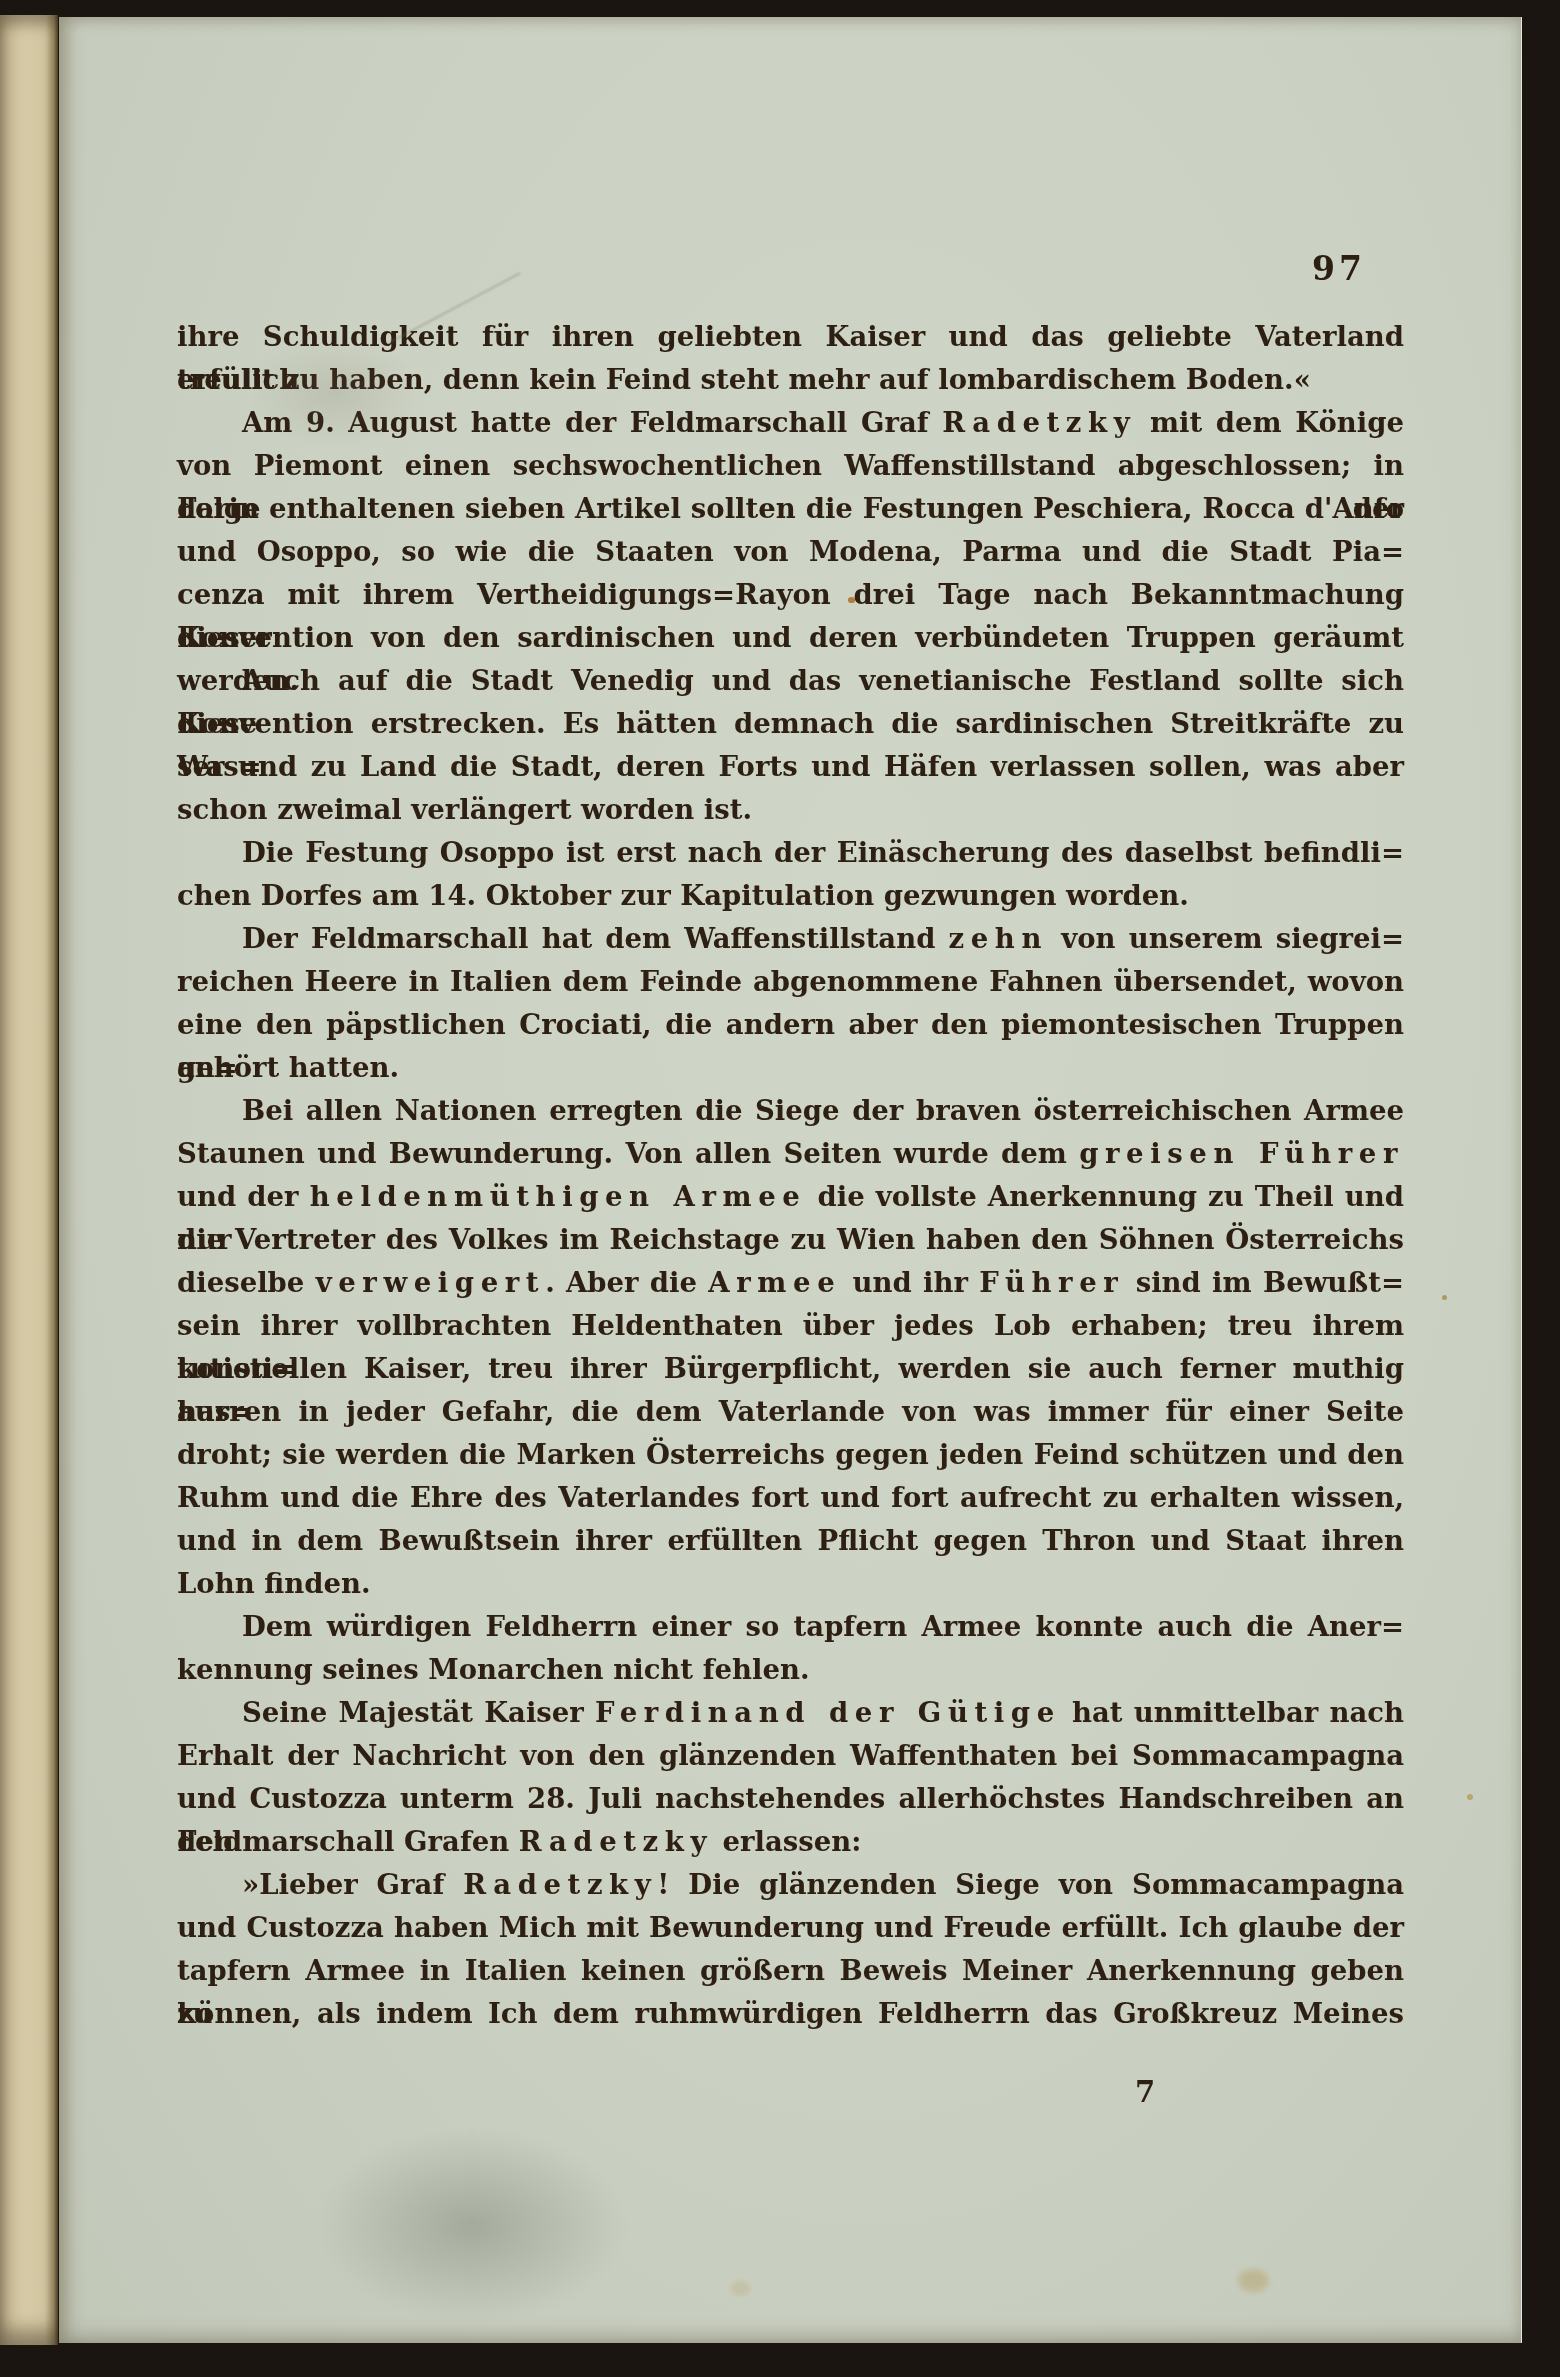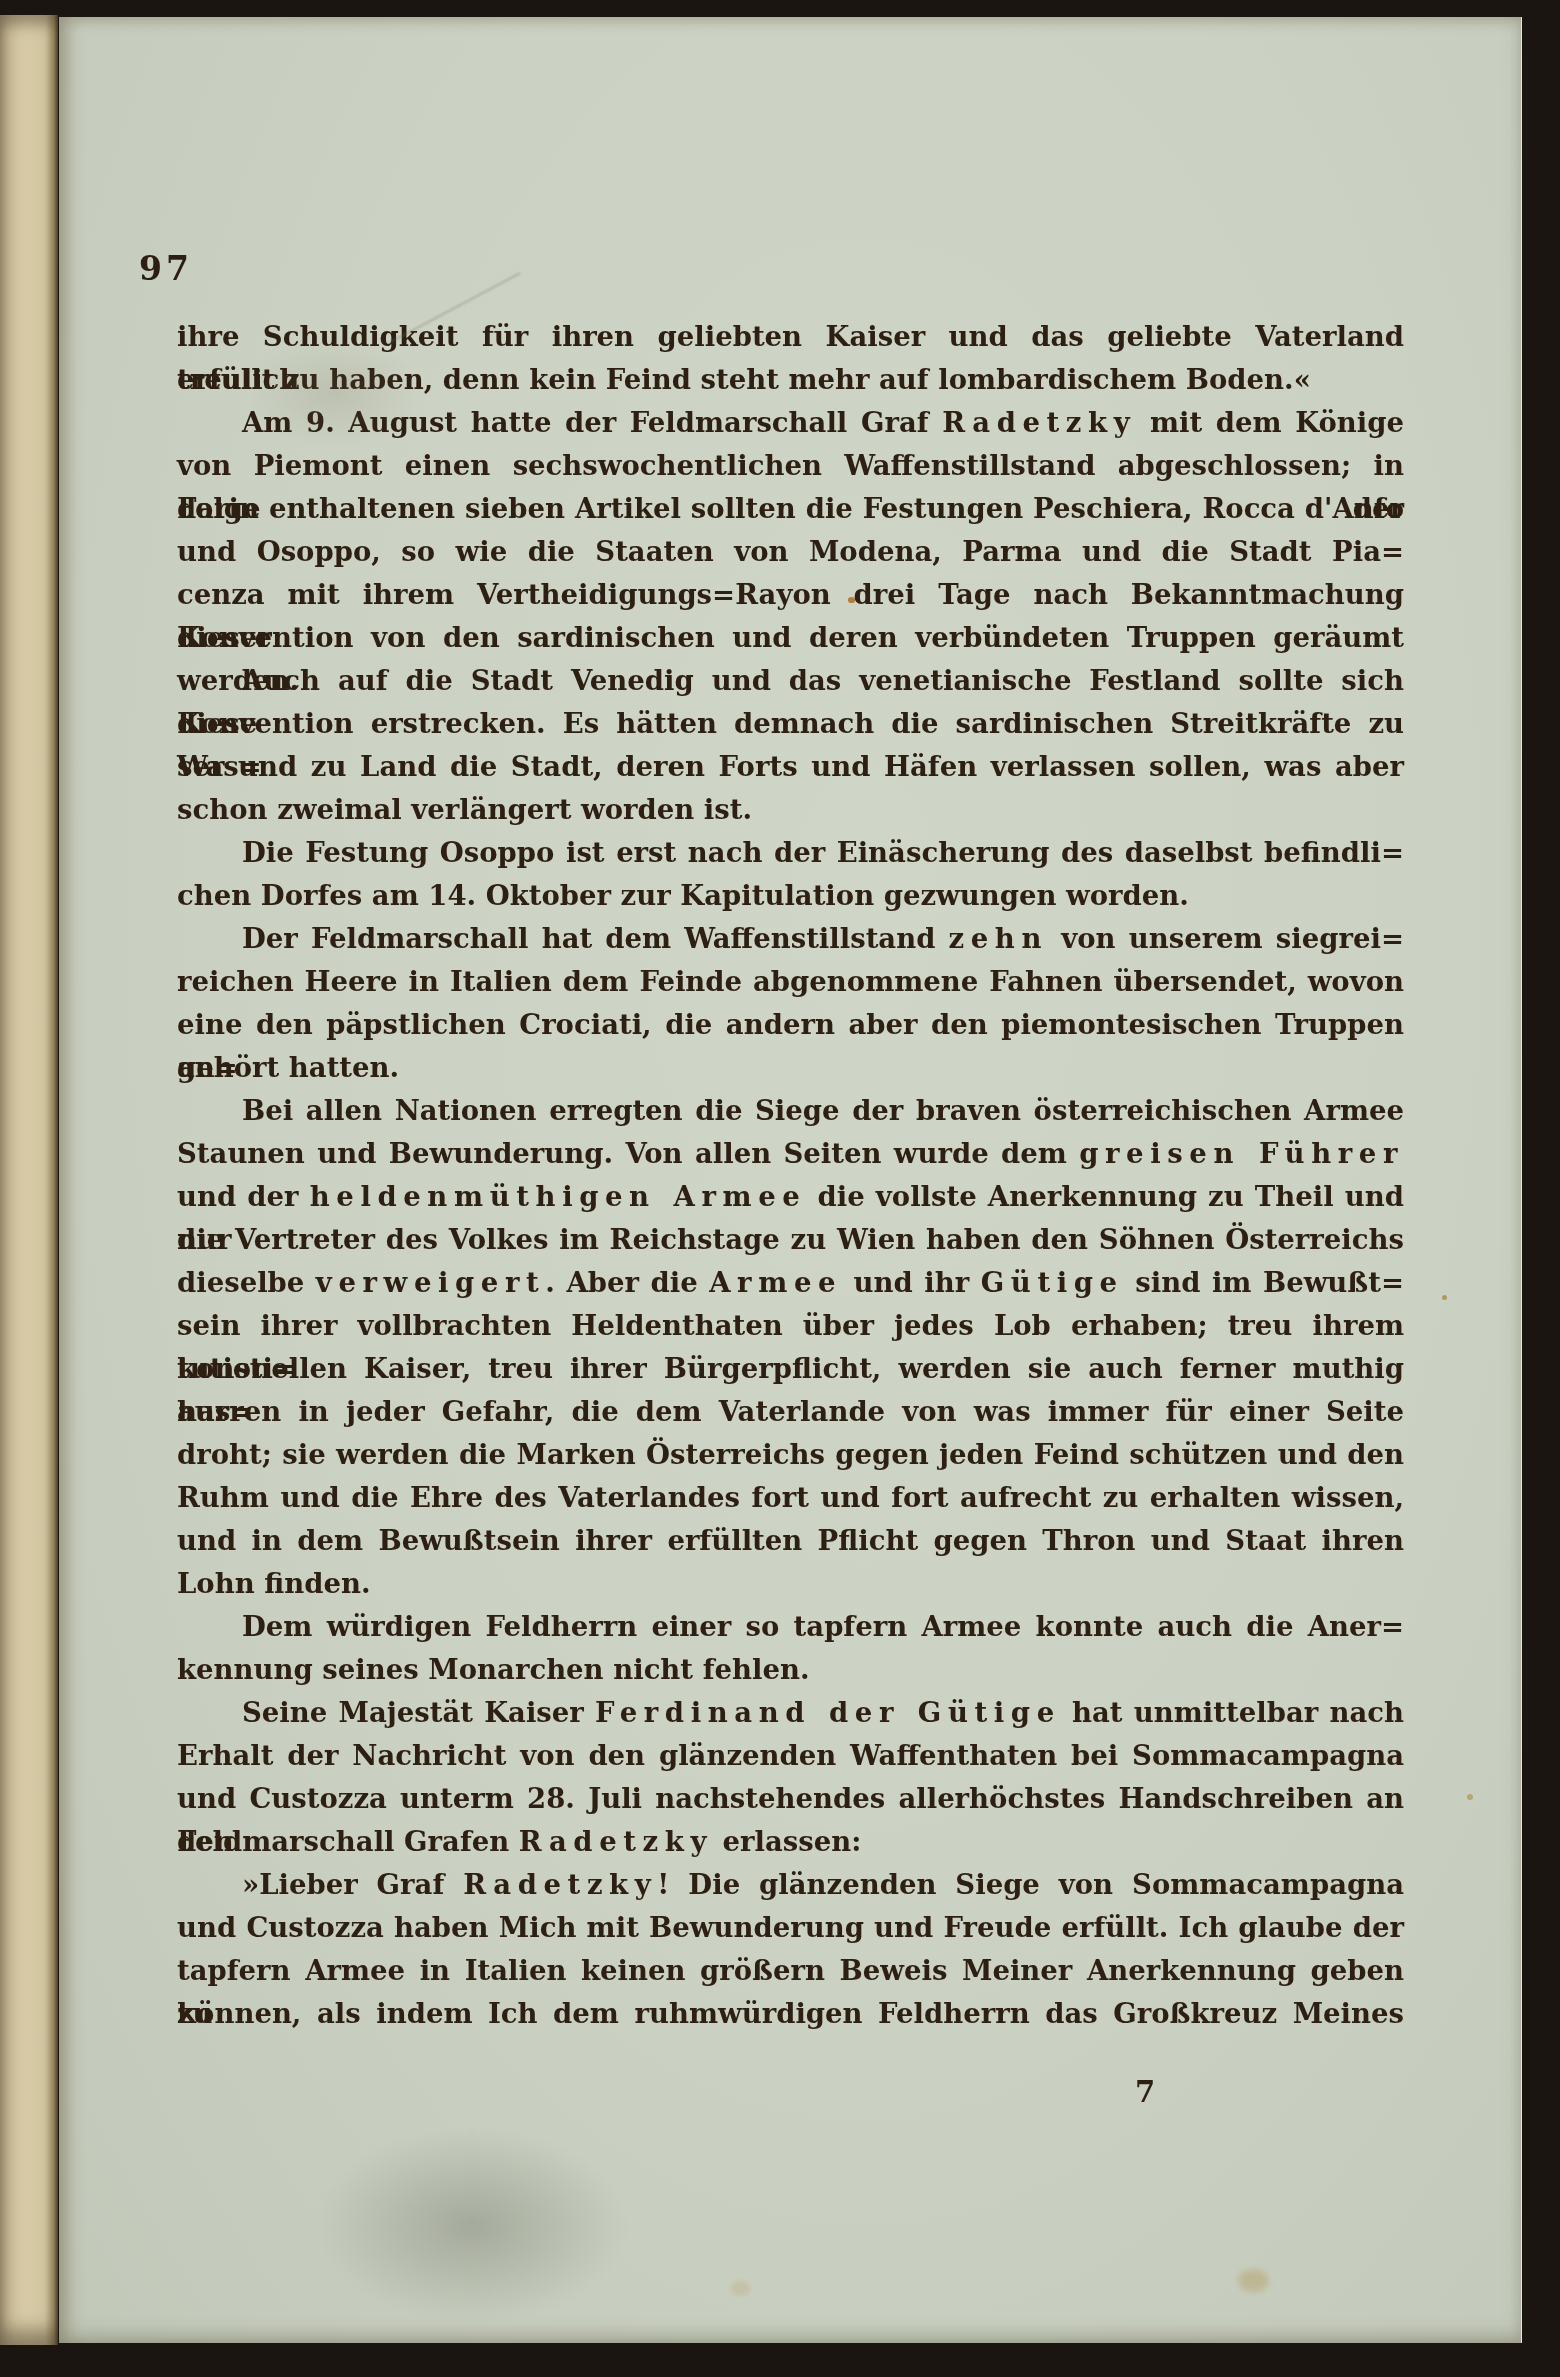--- a/index.html
+++ b/index.html
@@ -19,21 +19,21 @@
     position:absolute;left:59px;top:17px;right:38px;bottom:34px;
     background:radial-gradient(ellipse at 55% 38%, #d0d6c7 0%, #ccd2c3 52%, #c5cbbc 88%, #c2c8b8 100%);
     border-right:1.7px solid #e2e6db;
     box-shadow:
       inset 9.2px 0 17px rgba(95,78,48,.28),
       inset 0 5.7px 10.3px rgba(120,110,80,.12),
       inset 0 -8px 19.5px rgba(70,64,45,.20);
   }
   .pagenum{
     position:absolute;left:118px;width:1227px;top:232px;
-    text-align:left;transform:translateX(-38px);
+    text-align:right;transform:translateX(-38px);
     font-size:33px;font-weight:bold;color:#2c1e11;letter-spacing:4px;
   }
   .text-block{
     position:absolute;left:118px;top:298px;width:1227px;
     color:#2d1f12;font-size:27.5px;font-weight:700;
   }
   .line{
     height:43px;line-height:43px;
     text-align:justify;
   }
@@ -82,21 +82,21 @@
       <div class="line just indent"><span>Die Festung Osoppo ist erst nach der Einäscherung des daselbst befindli=</span></div>
       <div class="line"><span>chen Dorfes am 14. Oktober zur Kapitulation gezwungen worden.</span></div>
       <div class="line just indent"><span>Der Feldmarschall hat dem Waffenstillstand </span><span class="sp">zehn</span><span> von unserem siegrei=</span></div>
       <div class="line just"><span>reichen Heere in Italien dem Feinde abgenommene Fahnen übersendet, wovon</span></div>
       <div class="line just"><span>eine den päpstlichen Crociati, die andern aber den piemontesischen Truppen an=</span></div>
       <div class="line"><span>gehört hatten.</span></div>
       <div class="line just indent"><span>Bei allen Nationen erregten die Siege der braven österreichischen Armee</span></div>
       <div class="line just"><span>Staunen und Bewunderung.  Von allen Seiten wurde dem </span><span class="sp">greisen Führer</span></div>
       <div class="line just"><span>und der </span><span class="sp">heldenmüthigen Armee</span><span> die vollste Anerkennung zu Theil und nur</span></div>
       <div class="line just"><span>die Vertreter des Volkes im Reichstage zu Wien haben den Söhnen Österreichs</span></div>
-      <div class="line just"><span>dieselbe </span><span class="sp">verweigert</span><span>.  Aber die </span><span class="sp">Armee</span><span> und ihr </span><span class="sp">Gütige</span><span> sind im Bewußt=</span></div>
+      <div class="line just"><span>dieselbe </span><span class="sp">verweigert</span><span>.  Aber die </span><span class="sp">Armee</span><span> und ihr </span><span class="sp">Führer</span><span> sind im Bewußt=</span></div>
       <div class="line just"><span>sein ihrer vollbrachten Heldenthaten über jedes Lob erhaben; treu ihrem konsti=</span></div>
       <div class="line just"><span>tutionellen Kaiser, treu ihrer Bürgerpflicht, werden sie auch ferner muthig aus=</span></div>
       <div class="line just"><span>harren in jeder Gefahr, die dem Vaterlande von was immer für einer Seite</span></div>
       <div class="line just"><span>droht; sie werden die Marken Österreichs gegen jeden Feind schützen und den</span></div>
       <div class="line just"><span>Ruhm und die Ehre des Vaterlandes fort und fort aufrecht zu erhalten wissen,</span></div>
       <div class="line just"><span>und in dem Bewußtsein ihrer erfüllten Pflicht gegen Thron und Staat ihren</span></div>
       <div class="line"><span>Lohn finden.</span></div>
       <div class="line just indent"><span>Dem würdigen Feldherrn einer so tapfern Armee konnte auch die Aner=</span></div>
       <div class="line"><span>kennung seines Monarchen nicht fehlen.</span></div>
       <div class="line just indent"><span>Seine Majestät Kaiser </span><span class="sp">Ferdinand der Gütige</span><span> hat unmittelbar nach</span></div>

